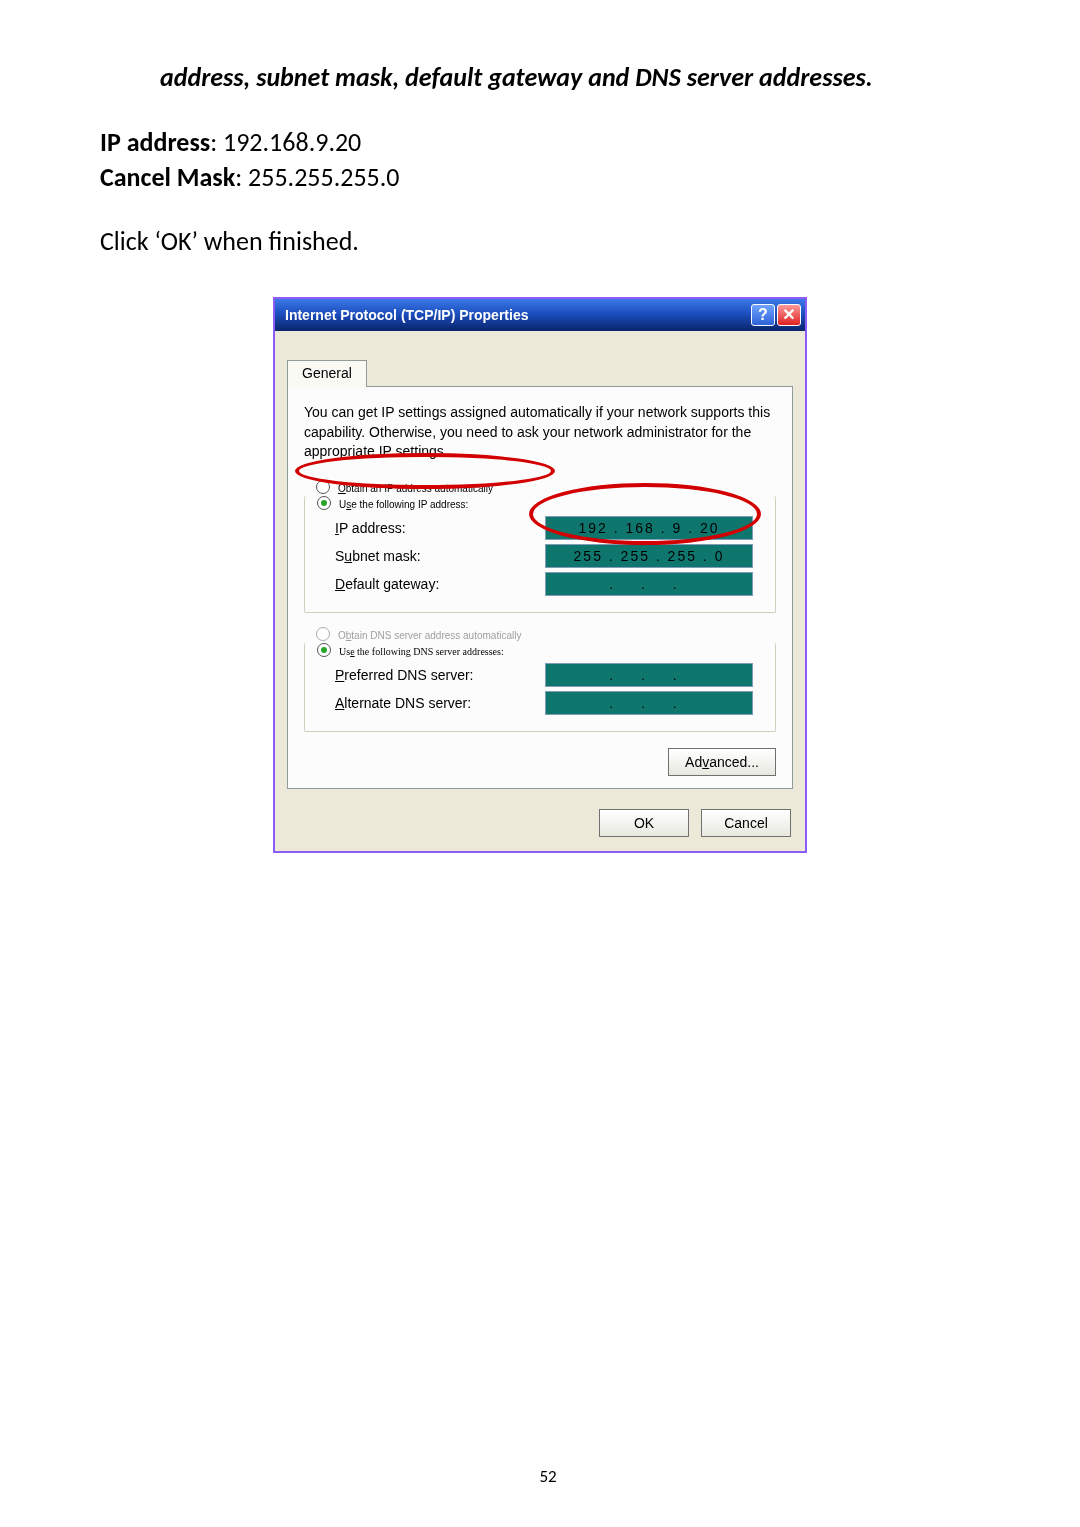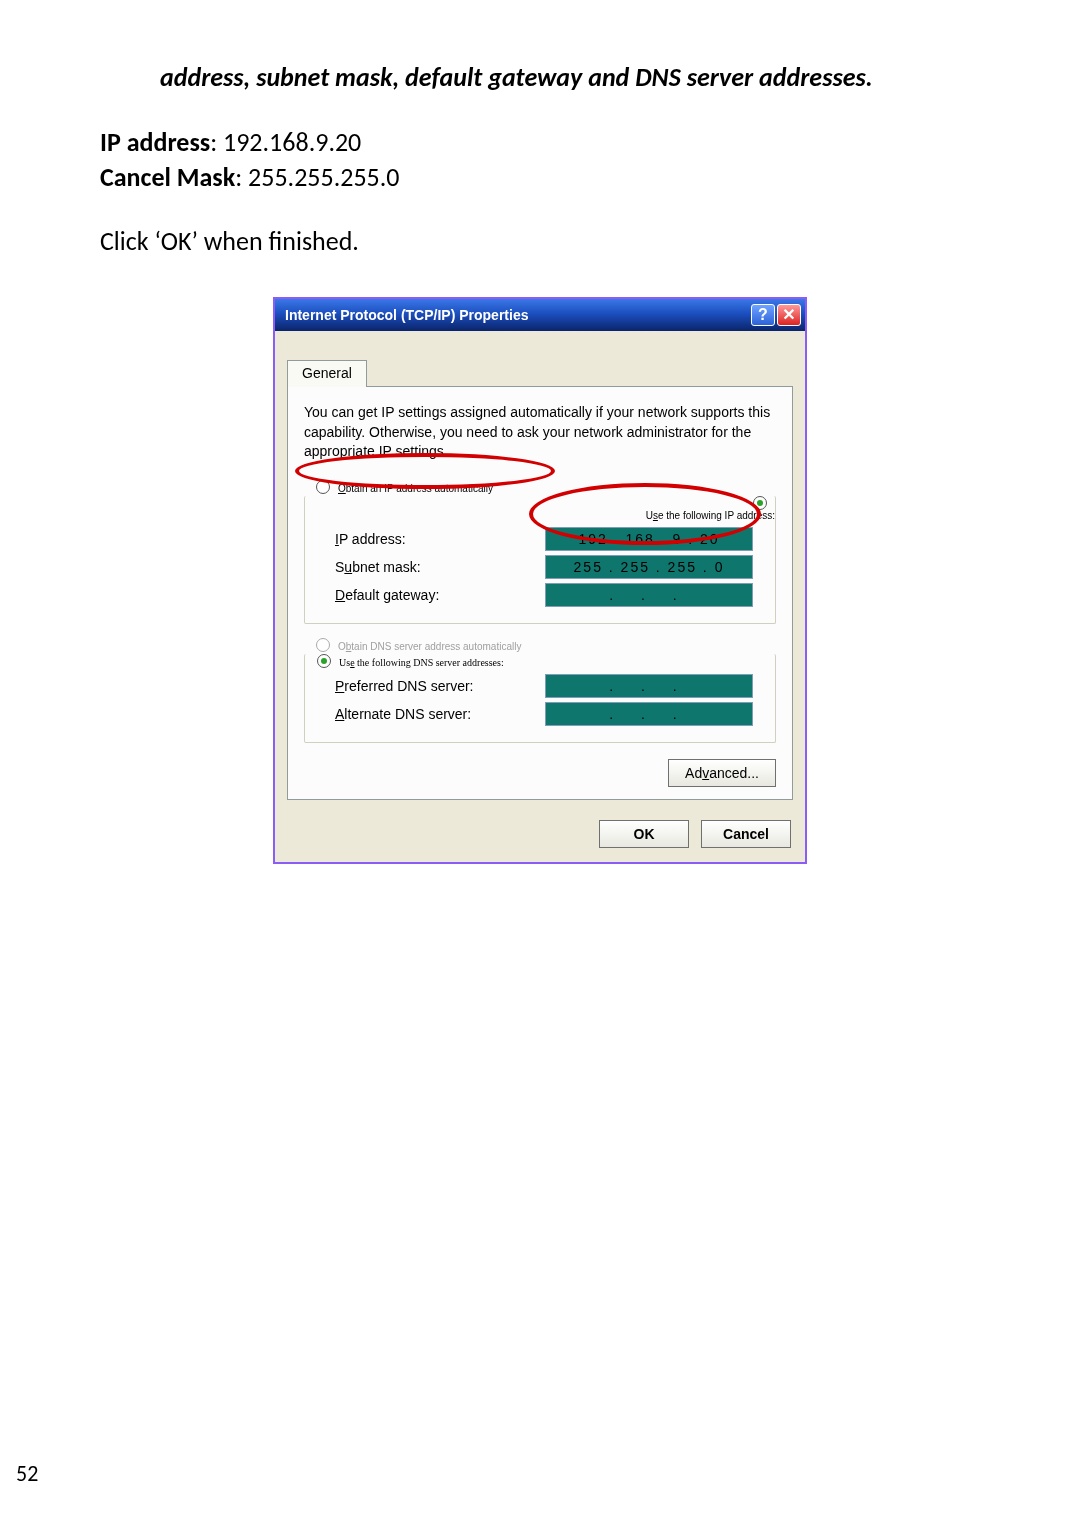--- a/index.html
+++ b/index.html
@@ -147,36 +147,36 @@
     font-family: Tahoma, Arial, sans-serif;
     cursor: pointer;
   }
   .btn-row-right { display: flex; justify-content: flex-end; margin: 16px 0 0 0; }
   .dlg-buttons {
     display: flex;
     justify-content: flex-end;
     gap: 12px;
     padding: 8px 14px 14px 0;
   }
-  .dlg-buttons .btn { width: 90px; font-weight: bold; }
+  .dlg-buttons .btn { width: 90px; }
   .underline { text-decoration: underline; }
 
   
   .oval {
     position: absolute;
     border: 4px solid #d20000;
     border-radius: 50%;
     pointer-events: none;
   }
   .page-number {
     position: absolute;
     bottom: 40px;
     left: 16px; right: 0;
-    text-align: left;
-    font-size: 22px;
+    text-align: center;
+    font-size: 17px;
   }
 </style>
 </head>
 <body>
 
 <p class="doc-italic">address, subnet mask, default gateway and DNS server addresses.</p>
 
 <p class="doc-line">
   <b>IP address</b><span>: 192.168.9.20</span>
 </p>
@@ -209,21 +209,21 @@
       <div class="desc">You can get IP settings assigned automatically if your network supports this capability. Otherwise, you need to ask your network administrator for the appropriate IP settings.</div>
 
       <div class="radio-row">
         <span class="radio"></span>
         <span>
           <span class="underline">O</span>btain an IP address automatically
         </span>
       </div>
 
       <div class="groupbox" style="border-top:none;margin-top:0;padding-top:0;">
-        <div class="radio-row" style="margin-left:12px;margin-top:-2px;flex-direction:column;">
+        <div class="radio-row" style="margin-left:12px;margin-top:-2px;">
           <span class="radio sel"></span>
           <span>
             U<span class="underline">s</span>e the following IP address:
           </span>
         </div>
         <div class="field-row">
           <span class="field-label">
             <span class="underline">I</span>P address:
           </span>
           <div class="ip-input">192 . 168 .  9  . 20</div>

